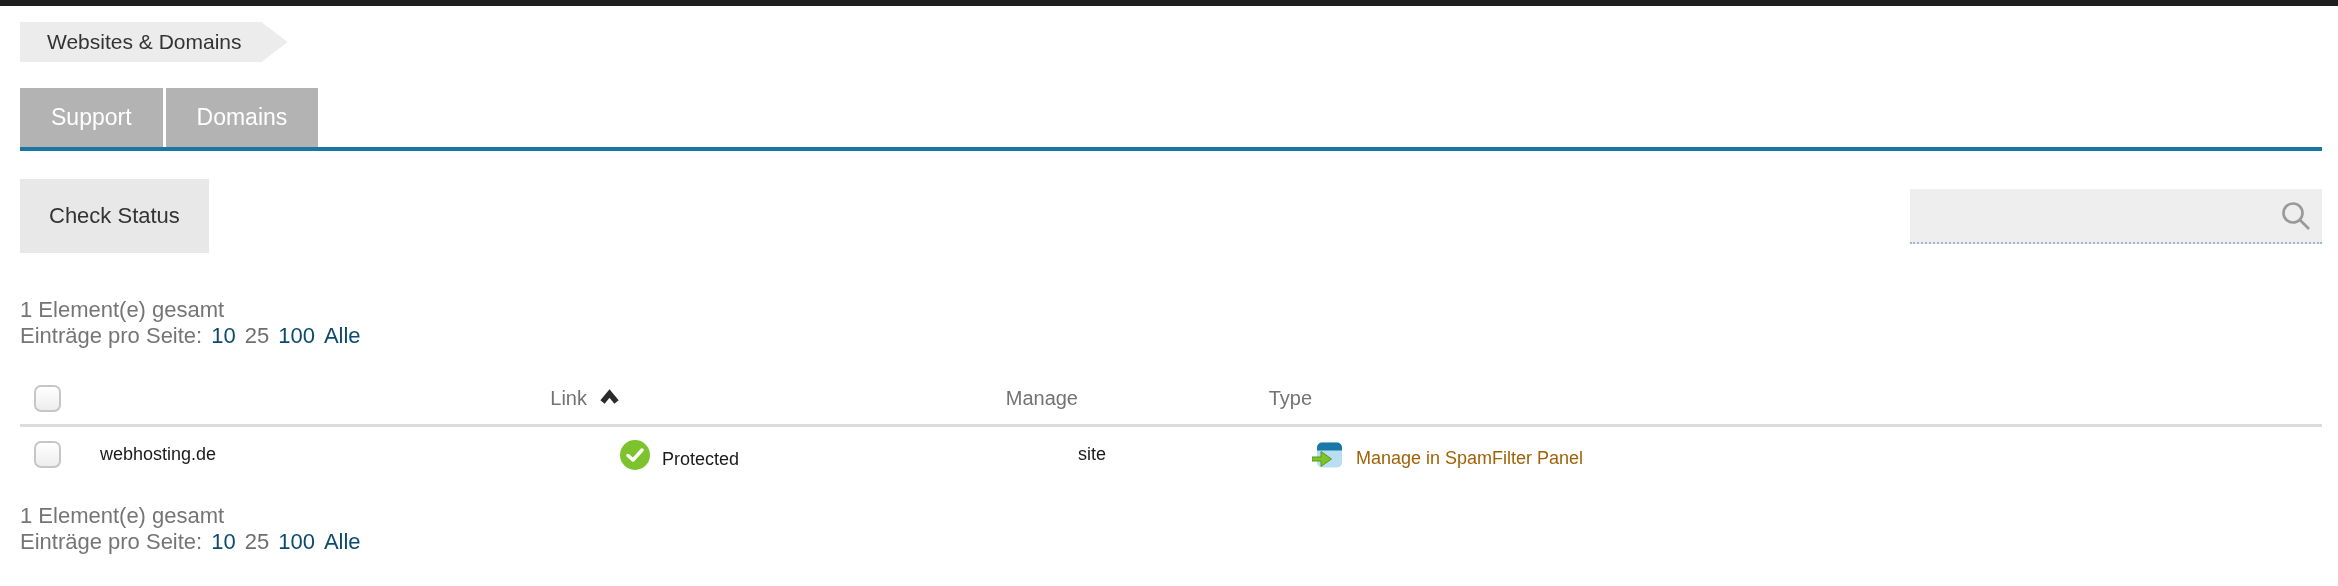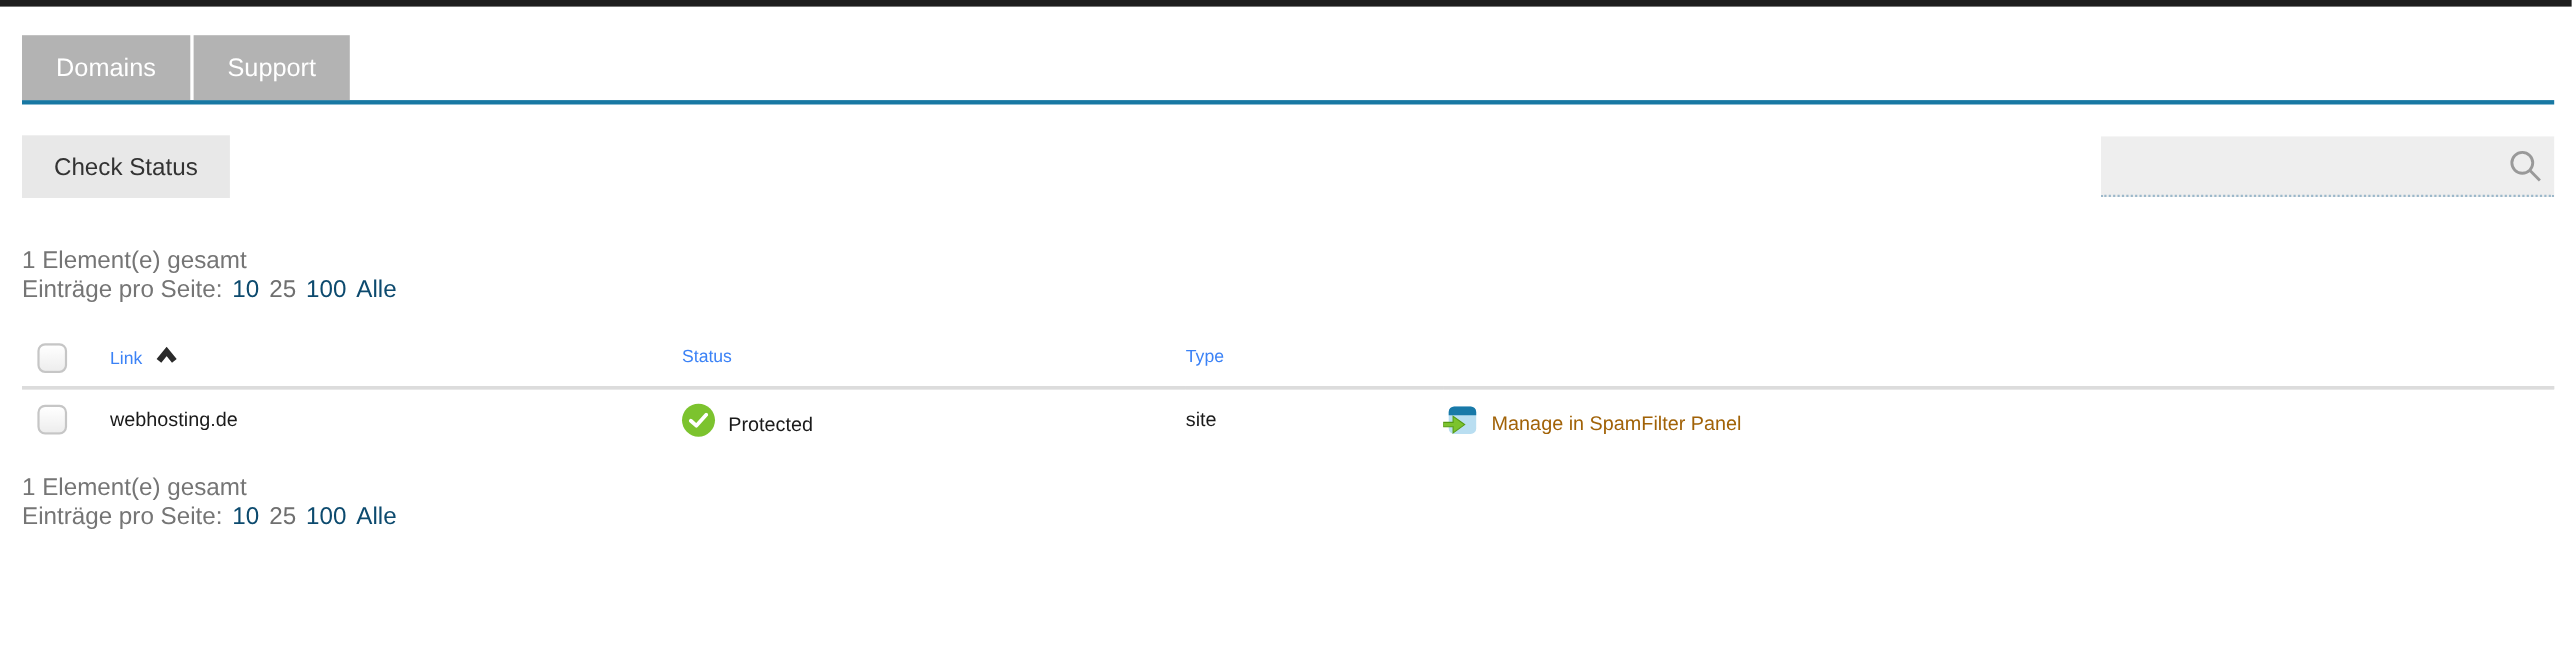--- a/index.html
+++ b/index.html
@@ -42,21 +42,21 @@
     cursor: pointer;
   }
 
   
   .toolbar {
     margin-top: 28px;
     display: flex; justify-content: space-between; align-items: center;
   }
   .btn {
     background: #e8e8e8; border: none;
-    height: 57px; padding: 0 29px;
+    height: 74px; padding: 0 29px;
     font-family: "Liberation Sans", sans-serif;
     font-size: 22px; color: #333333;
     cursor: pointer;
   }
   .search {
     position: relative; width: 412px; height: 55px;
     background: #eeeeee;
     border-bottom: 2px dotted #9cb8ca;
   }
   .search input {
@@ -74,22 +74,22 @@
     font-size: 22px; color: #757575; flex-direction: column;
   }
   .info-row.top { margin-top: 44px; }
   .info-row.bottom { margin-top: 20px; }
   .per-page a { color: #0c4a6e; text-decoration: none; margin-left: 9px; cursor: pointer; }
   .per-page .current { color: #6f6f6f; margin-left: 9px; }
 
   
   table.list { margin-top: 24px; width: 100%; border-collapse: collapse; table-layout: fixed; }
   table.list th {
-    height: 52px; text-align: left; vertical-align: middle;
-    font-weight: 400; font-size: 16px; color: #3b82f6;
+    height: 52px; text-align: right; vertical-align: middle;
+    font-weight: 400; font-size: 20px; color: #737373;
     border-bottom: 3px solid #dcdcdc;
     cursor: pointer;
   }
   table.list td { height: 58px; vertical-align: middle; font-size: 18px; color: #1a1a1a; }
   .checkbox {
     width: 27px; height: 27px; margin-left: 14px;
     border: 2px solid #c6c6c6; border-radius: 7px;
     background: linear-gradient(#ffffff, #ededed);
     cursor: pointer;
   }
@@ -104,25 +104,30 @@
   .action-cell .panel-icon { margin-right: 13px; flex: 0 0 auto; }
   .action-link { color: #a16207; text-decoration: none; cursor: pointer; }
 </style>
 </head>
 <body>
 
 <div class="topbar"></div>
 
 <div class="content">
 
+  <div class="breadcrumb-row">
+    <div class="breadcrumb">
+      <span>Websites &amp; Domains</span>
+    </div>
+  </div>
 
 
   <div class="tabs">
+    <div class="tab">Support</div>
     <div class="tab">Domains</div>
-    <div class="tab">Support</div>
   </div>
 
   <div class="toolbar">
     <button class="btn">Check Status</button>
     <div class="search">
       <input type="text" style="">
       <svg class="mag" width="36" height="36" viewBox="0 0 36 36">
         <circle cx="15" cy="14" r="9.5" fill="none" stroke="#999999" stroke-width="2.6"></circle>
         <line x1="22" y1="21" x2="31" y2="30" stroke="#999999" stroke-width="2.6"></line>
       </svg>
@@ -148,21 +153,21 @@
       <tr>
         <th>
           <div class="checkbox"></div>
         </th>
         <th>
           <span>Link</span><svg class="sort-caret" width="21" height="15" viewBox="0 0 21 15">
             <path d="M3.5 13 L10.5 4.5 L17.5 13" fill="none" stroke="#2b2b2b" stroke-width="5.5"></path>
           </svg>
         </th>
         <th>
-          <span>Status</span>
+          <span>Manage</span>
         </th>
         <th>
           <span>Type</span>
         </th>
         <th></th>
       </tr>
     </thead>
     <tbody>
       <tr>
         <td>

